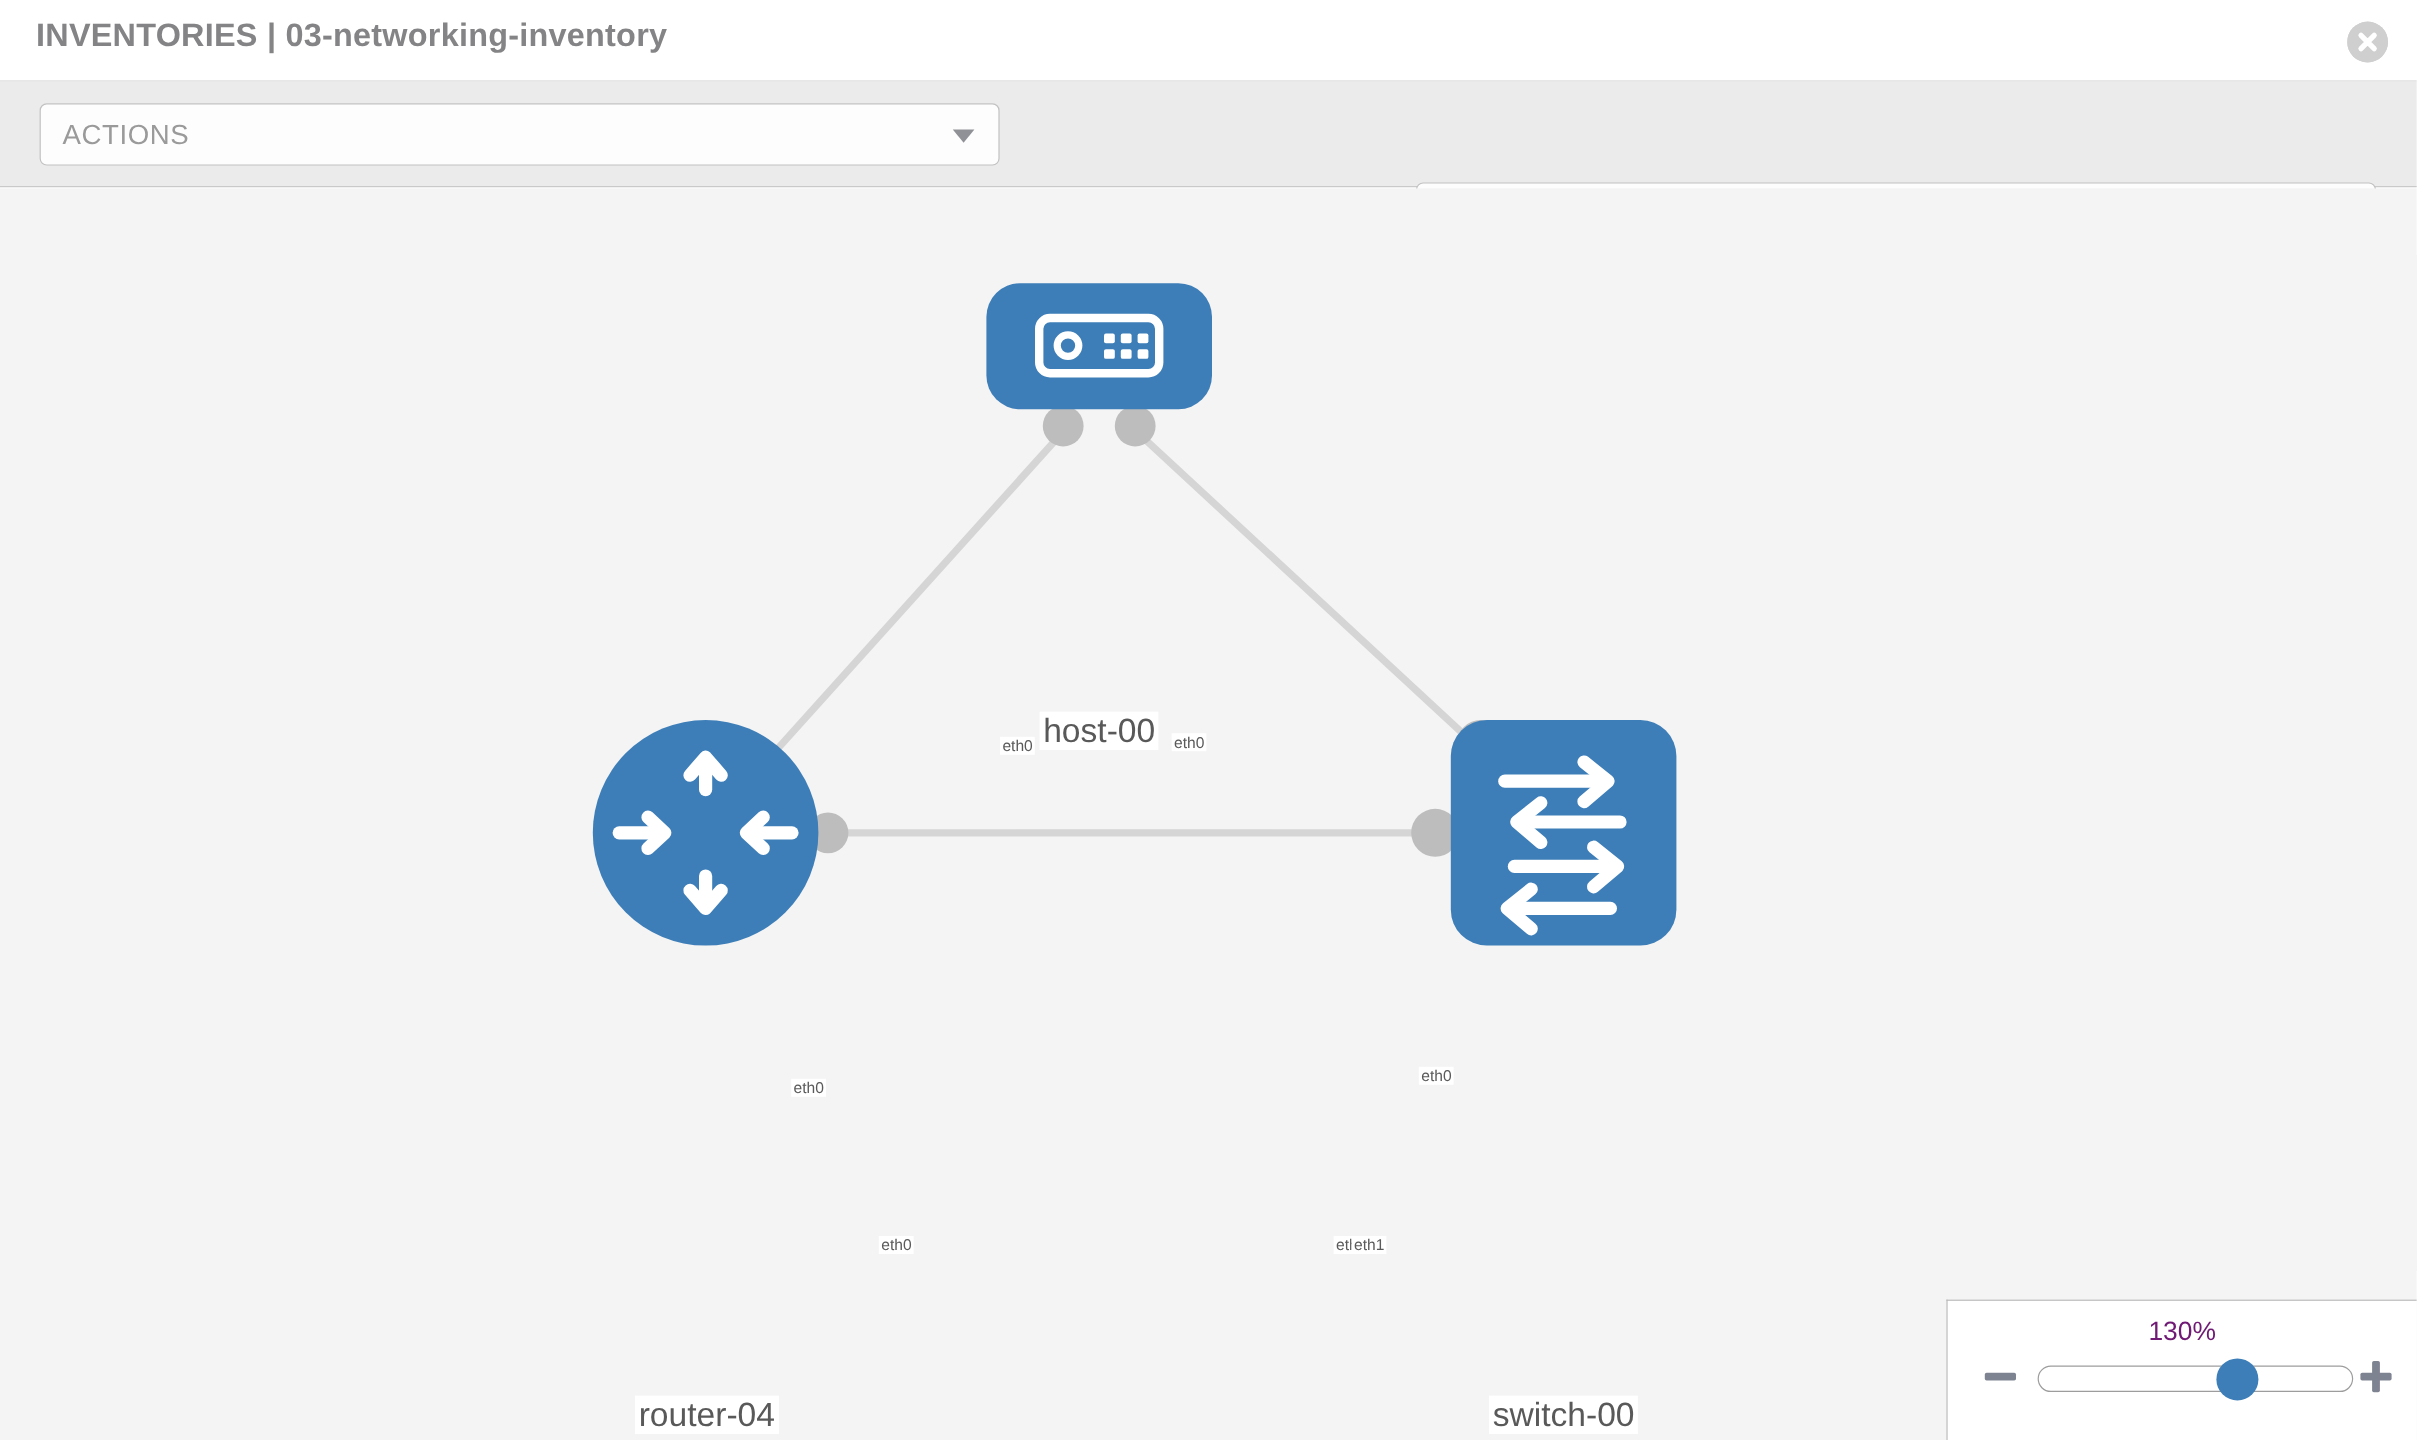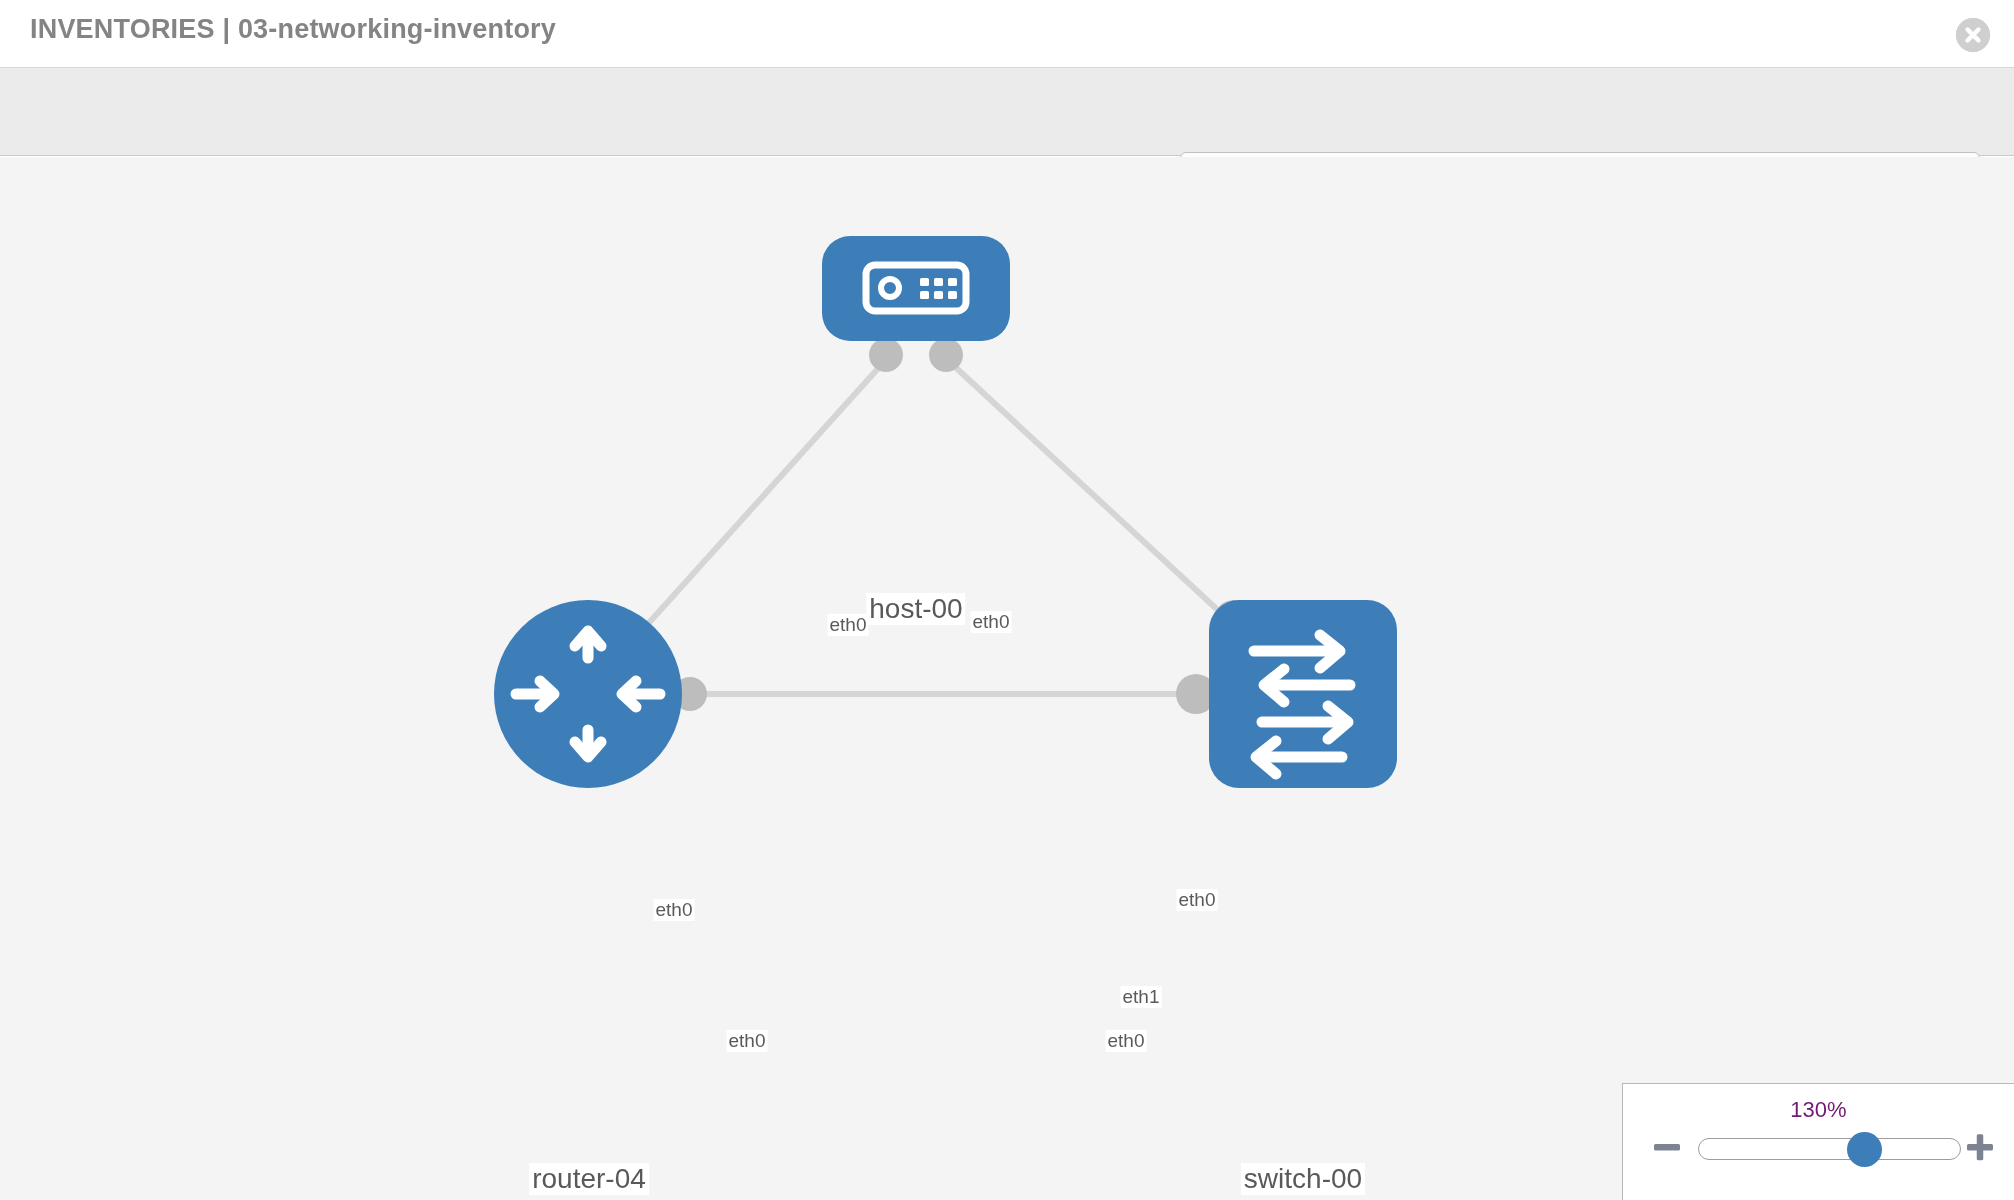--- a/index.html
+++ b/index.html
@@ -117,21 +117,21 @@
     color: #595959;
     font-size: 28px;
     padding: 0 3px;
     white-space: nowrap;
     transform: translateX(-50%);
   }
   .iface-label {
     position: absolute;
     background: #ffffff;
     color: #5a5a5a;
-    font-size: 19px;
+    font-size: 13px;
     padding: 0 2px;
     white-space: nowrap;
     transform: translateX(-50%);
     text-align: right;
   }
 
   
   .zoom-panel {
     position: absolute;
     left: 1622px; top: 1083px;
@@ -185,20 +185,24 @@
     <div class="close-btn">
       <svg width="34" height="34" viewBox="0 0 34 34" aria-hidden="true">
         <circle cx="17" cy="17" r="17" fill="#cfcfcf"></circle>
         <path d="M11.5 11.5 L22.5 22.5 M22.5 11.5 L11.5 22.5" stroke="#ffffff" stroke-width="4.4" stroke-linecap="round"></path>
       </svg>
     </div>
   </div>
 
   <div class="toolbar">
 
+    <div class="actions-select">
+      <span class="label">ACTIONS</span>
+      <span class="caret"></span>
+    </div>
 
     <div class="tool-icon wrench">
       <svg width="40" height="40" viewBox="0 0 40 40" aria-hidden="true">
         <g fill="#7e8391">
           <path d="M29.4 8.6a8.6 8.6 0 0 0-10.9 10.6L7.6 30.1a3 3 0 0 0 0 4.3l.2.2a3 3 0 0 0 4.3 0L23 23.7a8.6 8.6 0 0 0 10.6-10.9l-4.7 4.7-4.2-1.1-1.1-4.2 4.8-4.8z"></path>
         </g>
       </svg>
     </div>
 
     <div class="tool-icon key">
@@ -299,21 +303,21 @@
     <div class="iface-label" style="left:991px; top:454px;">eth0</div>
 
     <div class="iface-label" style="left:674px; top:742px;">eth0</div>
 
     <div class="iface-label" style="left:1197px; top:732px;">eth0</div>
 
     <div class="iface-label" style="left:747px; top:873px;">eth0</div>
 
     <div class="iface-label" style="left:1126px; top:873px;">eth0</div>
 
-    <div class="iface-label" style="left:1141px; top:829px;">eth1</div>
+    <div class="iface-label" style="left:1141px; top:873px;">eth1</div>
   </div>
 
   <div class="zoom-panel">
     <div class="zoom-value">130%</div>
 
     <div class="zoom-minus">
       <svg width="32" height="32" viewBox="0 0 32 32" aria-hidden="true">
         <rect x="3" y="13" width="26" height="6.5" rx="1.5" fill="#7e8391"></rect>
       </svg>
     </div>

